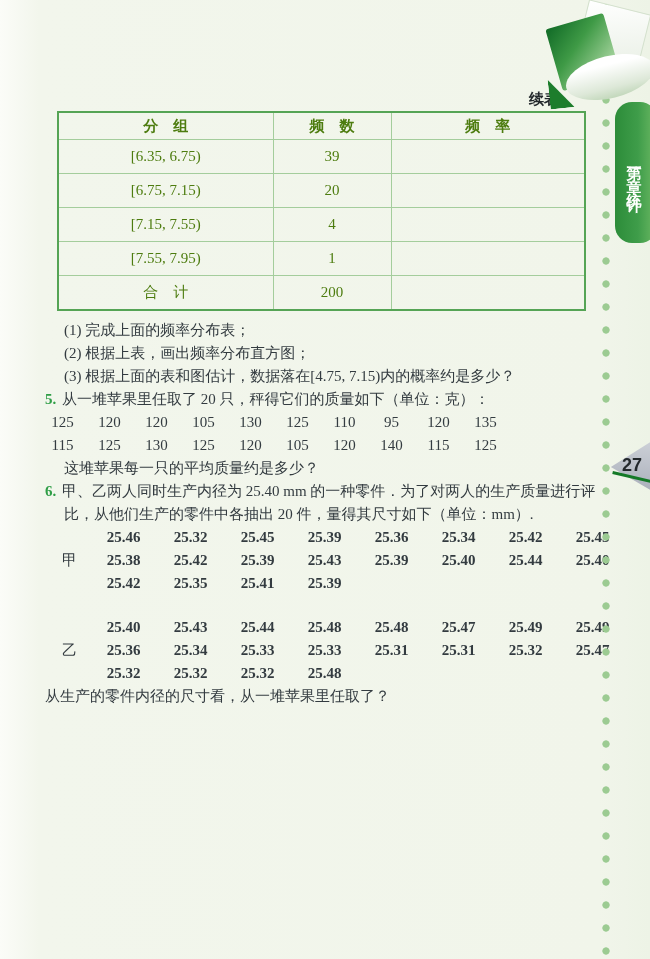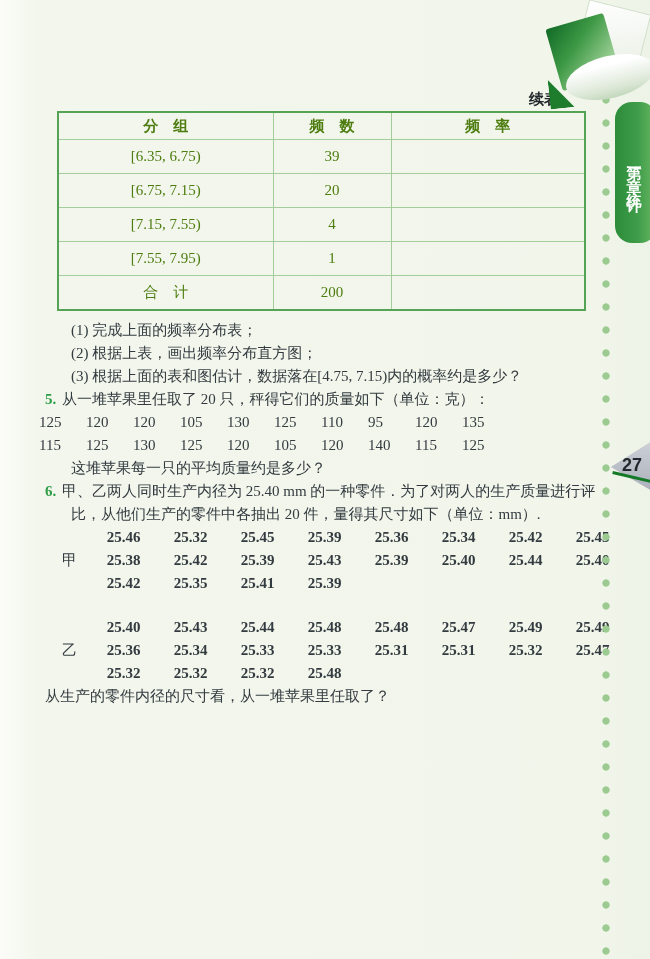--- a/index.html
+++ b/index.html
@@ -69,26 +69,26 @@
     font-size:15px;color:#4d7c0f;font-weight:normal;padding:0;
   }
   table.freq th{height:26px;font-weight:bold;}
   table.freq td{height:33px;margin-left:40px;}
   col.c1{width:215px;}col.c2{width:118px;}col.c3{width:194px;}
   .total-row td{font-weight:bold;}
 
   
   .content{position:absolute;left:45px;top:319px;width:552px;font-size:15px;z-index:0;}
   .line{height:23px;line-height:23px;white-space:nowrap;}
-  .indent{margin-left:26px;}
+  .indent{margin-left:19px;}
   .qline{display:flex;}
   .qnum{color:#2f9e47;font-weight:bold;width:17px;flex:0 0 17px;}
   .numrow{height:23px;line-height:23px;white-space:nowrap;position:relative;}
   .q5row{margin-left:-6px;}
-  .q5row .num{display:inline-block;width:47px;text-align:left;}
+  .q5row .num{display:inline-block;width:47px;text-align:center;}
   .q6row{padding-left:45px;}
   .q6row .num{display:inline-block;width:67px;text-align:center;font-weight:bold;}
   .wlabel{position:absolute;left:17px;top:0;}
   .block-gap{height:21px;}
 </style>
 </head>
 <body>
 
 <div class="page">
 

